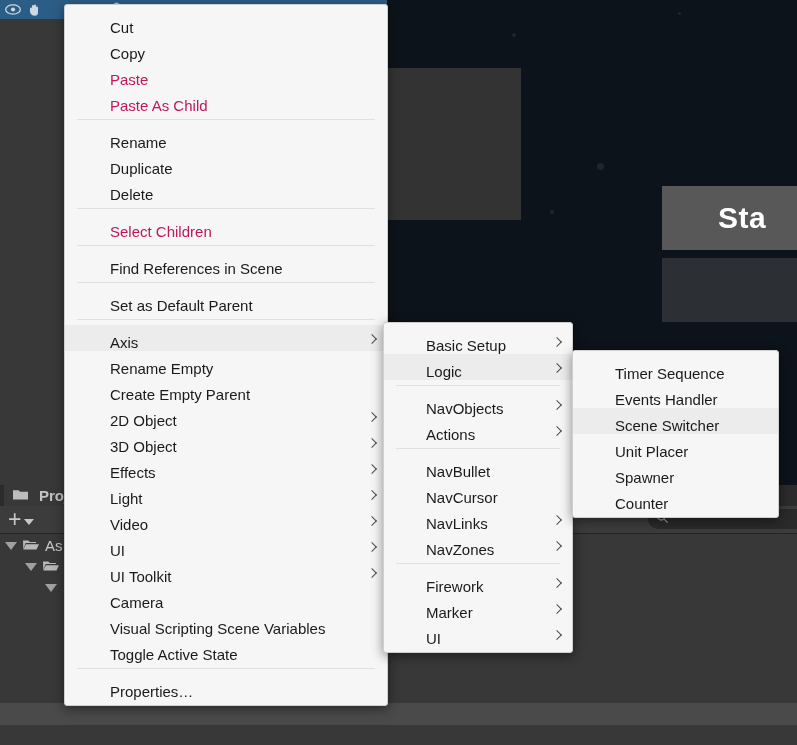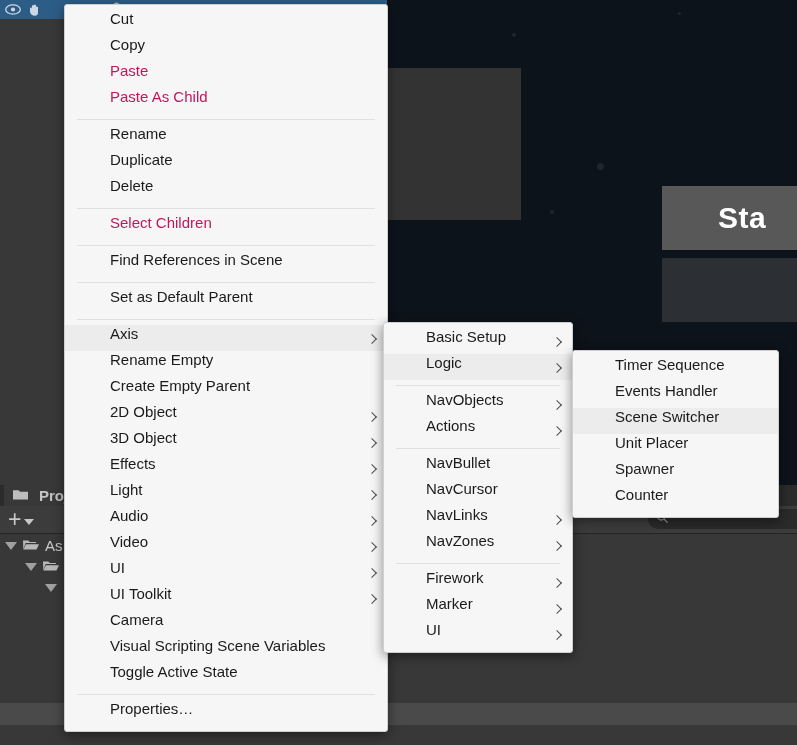--- a/index.html
+++ b/index.html
@@ -145,21 +145,21 @@
     color: #1a1a1a;
     z-index: 50;
   }
   #menu-main { left: 64px; top: 4px; width: 324px; }
   #menu-axis { left: 383px; top: 322px; width: 190px; z-index: 60; }
   #menu-logic { left: 572px; top: 350px; width: 207px; z-index: 70; }
 
   .mi {
     position: relative;
     height: 26px;
-    display: flex; align-items: flex-start;
+    display: flex; align-items: flex-end;
     padding: 0 13px 0 45px;
     white-space: nowrap;
     cursor: default;
   }
   #menu-axis .mi, #menu-logic .mi { padding-left: 42px; }
   .mi.disabled { color: #be185d; }
   .mi.hl { background: #ececec; }
   .mi .arrow {
     position: absolute; right: 14px; top: 50%;
     transform: translateY(-50%);
@@ -341,24 +341,20 @@
       </div>
       <div class="mi">
         <span>Effects</span>
         <span class="arrow"></span>
       </div>
       <div class="mi">
         <span>Light</span>
         <span class="arrow"></span>
       </div>
       <div class="mi">
-        <span>Audio</span>
-        <span class="arrow"></span>
-      </div>
-      <div class="mi">
         <span>Video</span>
         <span class="arrow"></span>
       </div>
       <div class="mi">
         <span>UI</span>
         <span class="arrow"></span>
       </div>
       <div class="mi">
         <span>UI Toolkit</span>
         <span class="arrow"></span>

